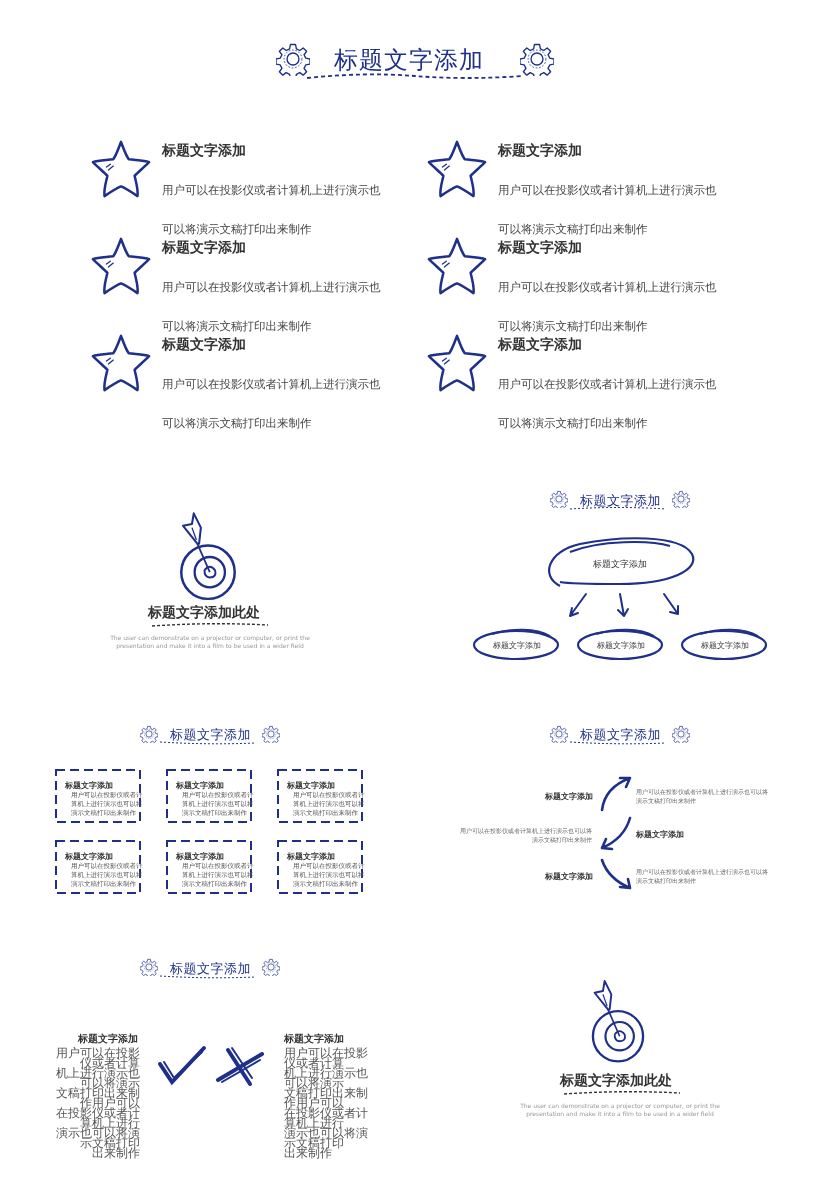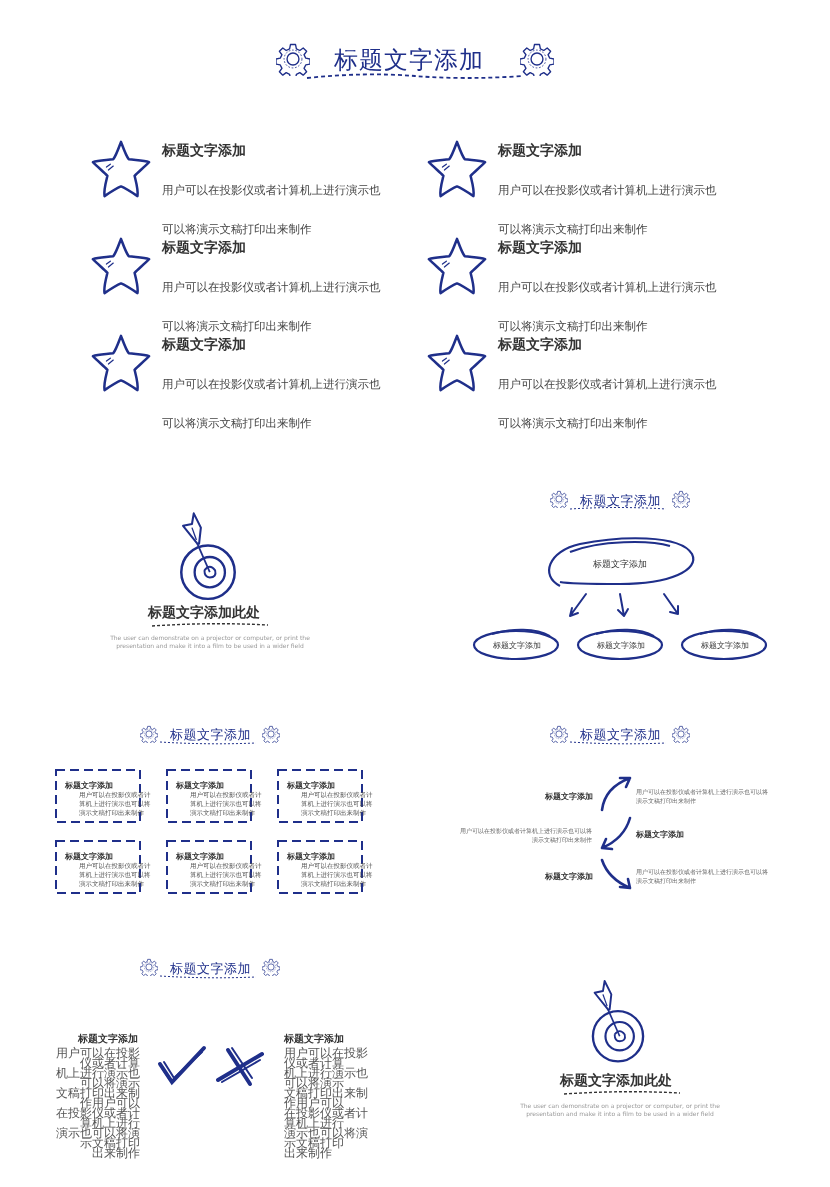--- a/index.html
+++ b/index.html
@@ -17,21 +17,21 @@
   .star-item .star { position:absolute; left:0; top:0; width:62px; height:62px; }
   .star-item .txt { position:absolute; left:72px; top:4px; width:250px; }
   .star-item .t { font-size:14px; font-weight:bold; color:#333; margin-bottom:3px; }
   .star-item .d { font-size:11.5px; color:#444; line-height:17px;margin-top:22px; }
 
   .small-cap { font-size:6px; color:#999; text-align:center; line-height:8px; }
 
   .box { position:absolute; width:86px; height:56px; }
   .box svg { position:absolute; left:0; top:0; }
   .box .bt { position:absolute; left:10px; top:12px; font-size:8px; font-weight:bold; color:#333; }
-  .box .bd { position:absolute; left:24px; top:23px; width:80px; font-size:6.5px; color:#555; line-height:9px; }
+  .box .bd { position:absolute; left:16px; top:23px; width:80px; font-size:6.5px; color:#555; line-height:9px; }
 
   .oval-label { position:absolute; font-size:8px; color:#333; text-align:center; white-space:nowrap; }
 
   .arrow-t { position:absolute; font-size:8px; font-weight:bold; color:#333; white-space:nowrap; }
   .arrow-d { position:absolute; font-size:6px; color:#666; line-height:9px; }
 
   .ck-t { position:absolute; font-size:10px; font-weight:bold; color:#333; }
   .ck-d { position:absolute; width:84px; font-size:12px; color:#555; line-height:10px; }
 </style>
 </head>

